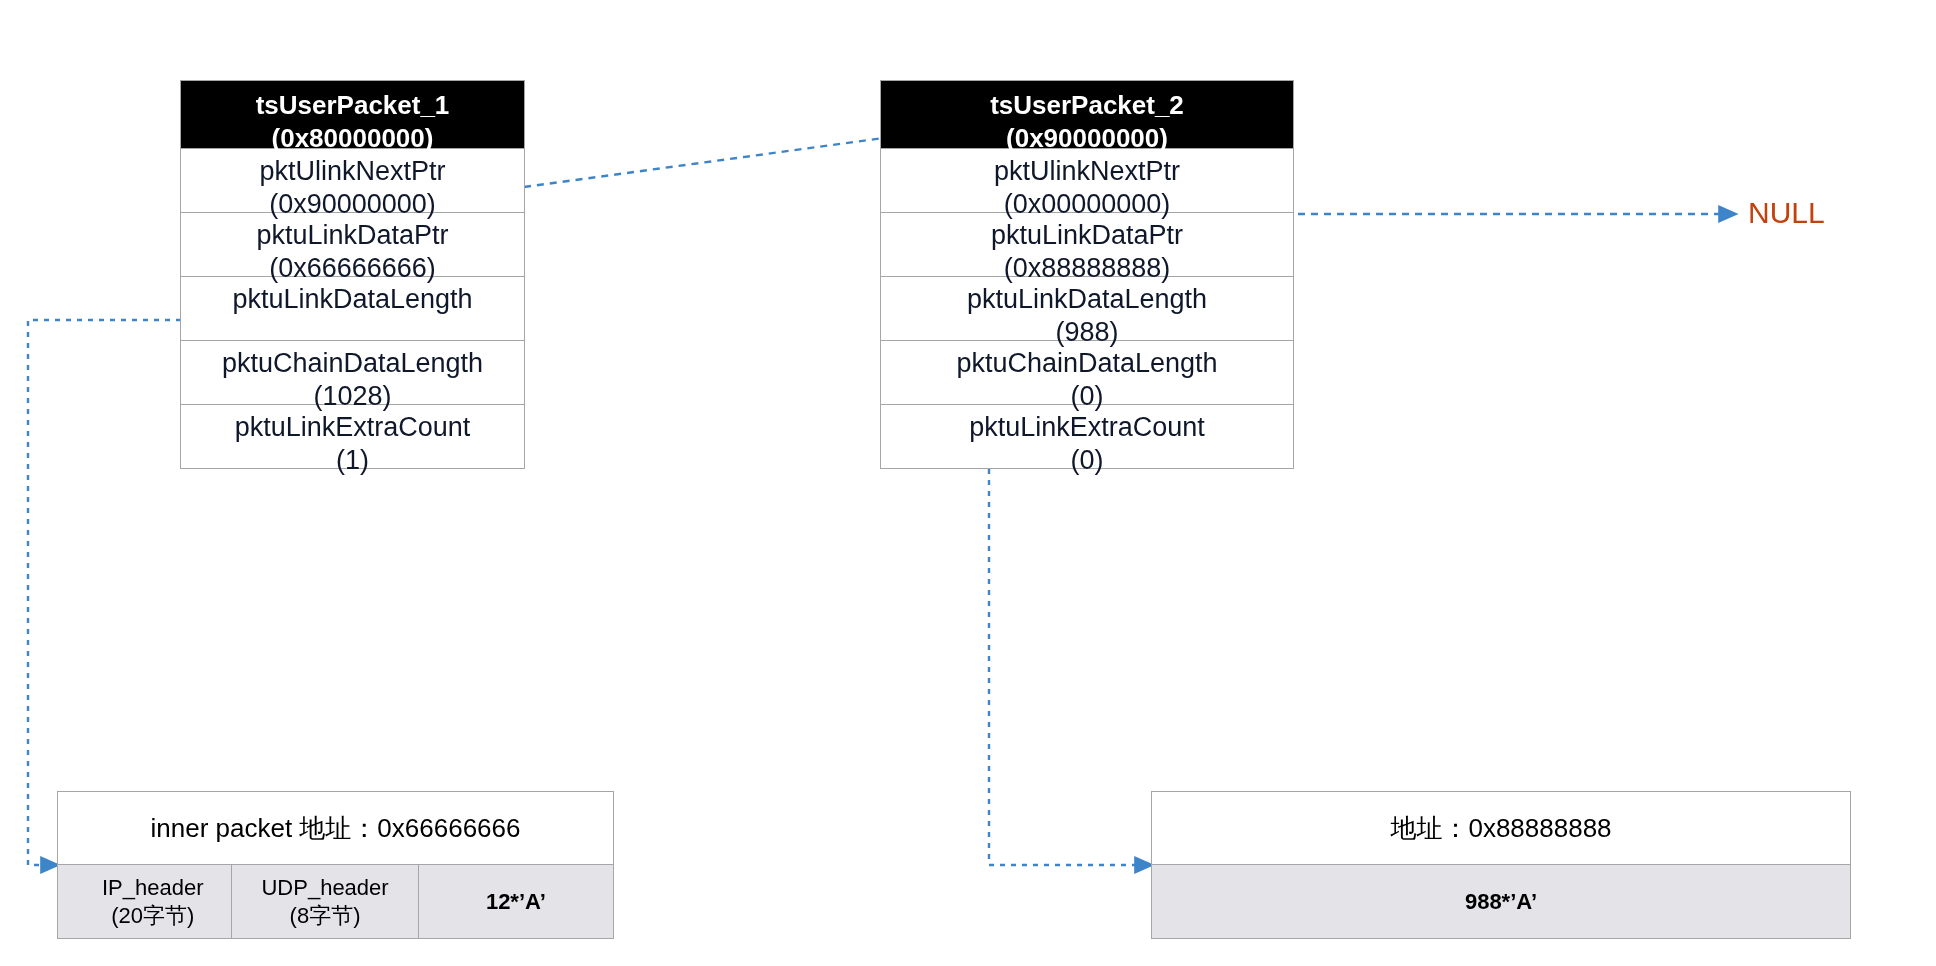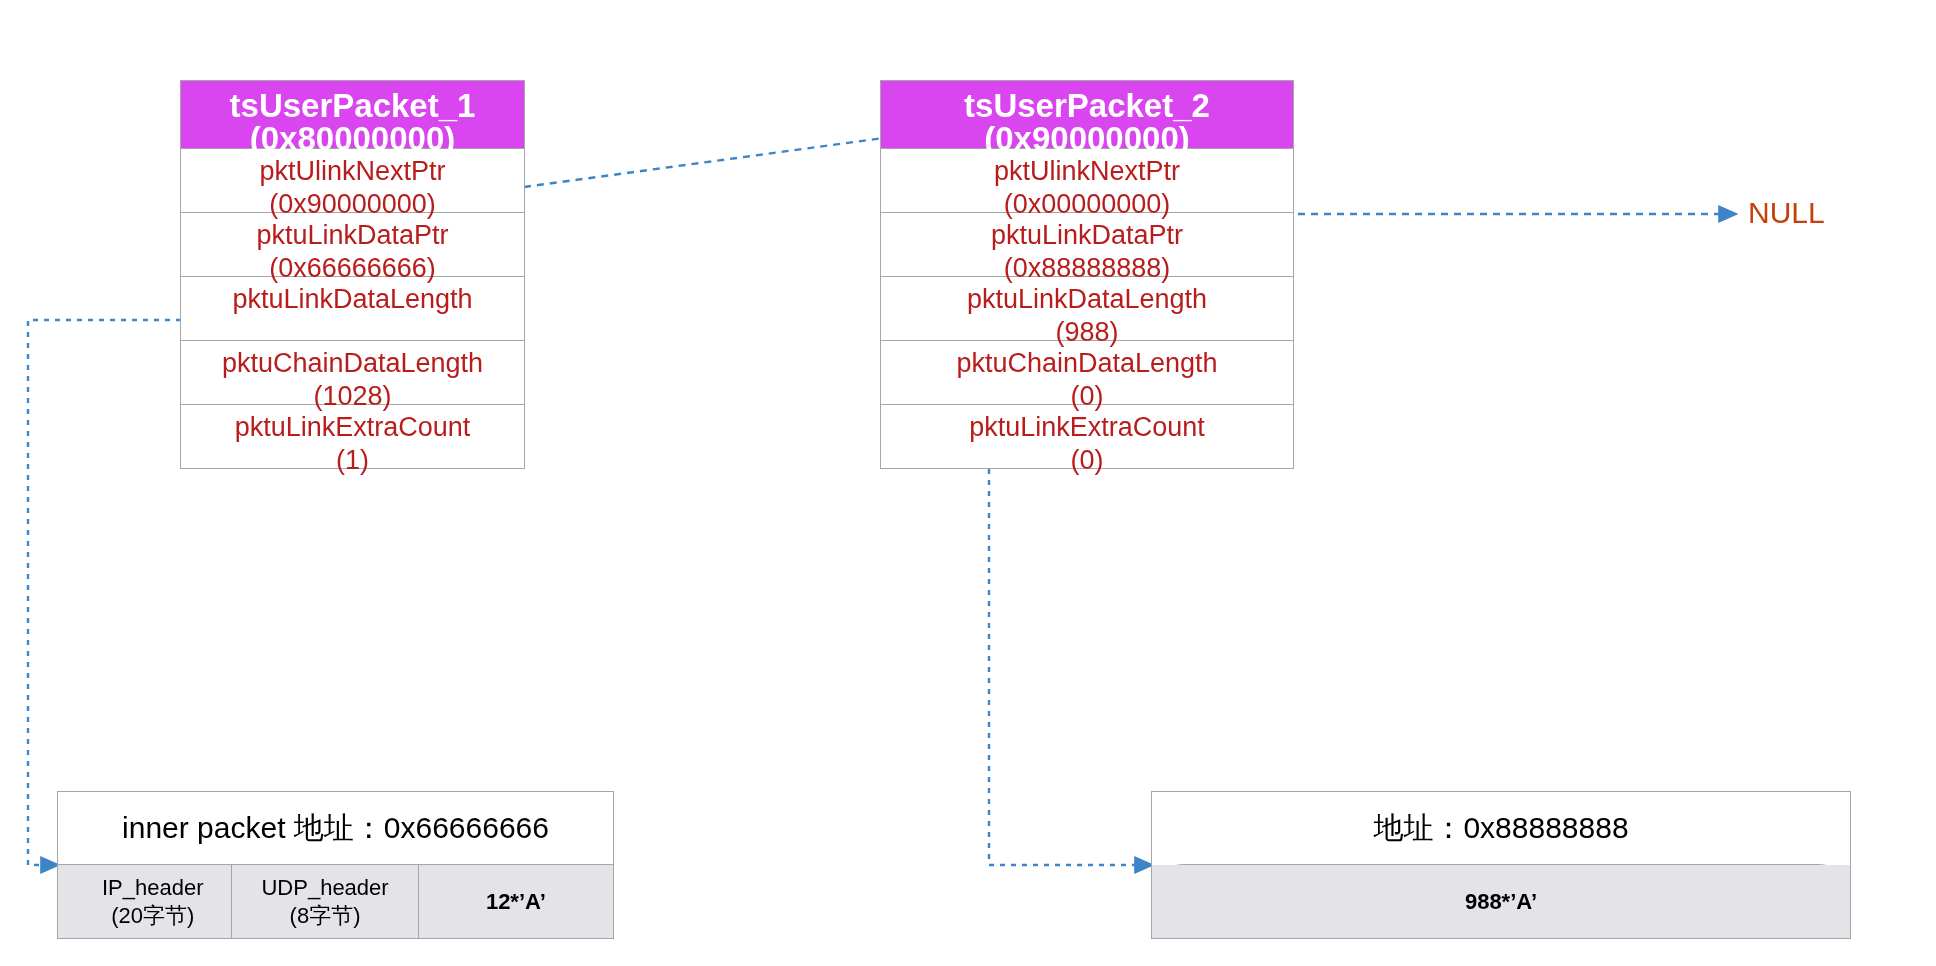--- a/index.html
+++ b/index.html
@@ -17,52 +17,52 @@
   }
 
   
   .struct {
     position: absolute;
     border: 1px solid #a6a6a6;
     box-sizing: border-box;
     background: #ffffff;
   }
   .struct-header {
-    background: #d946ef;
+    background: #000000;
     color: #ffffff;
     font-weight: bold;
-    font-size: 33px;
+    font-size: 26px;
     line-height: 33px;
     text-align: center;
     padding: 8px 4px 10px 4px;
     box-sizing: border-box;
   }
   .struct-row {
     border-top: 1px solid #a6a6a6;
     text-align: center;
     font-size: 27px;
     line-height: 33px;
     padding: 6px 4px 8px 4px;
     box-sizing: border-box;
-    color: #b91c1c;
+    color: #0f172a;
   }
   .struct-row .rv {
     display: block;
   }
 
   
   .membox {
     position: absolute;
     border: 1px solid #a6a6a6;
     box-sizing: border-box;
     background: #ffffff;
   }
   .membox-title {
     text-align: right;
-    font-size: 30px;
+    font-size: 26px;
     line-height: 28px;
     box-sizing: border-box;
     display: flex;
     align-items: center;
     justify-content: center;
     background: #ffffff;
   }
   .membox-cells {
     display: flex;
     border-top: 1px solid #a6a6a6;
@@ -197,19 +197,19 @@
     </div>
     <div class="membox-cell" style="width:195px;">
       <span>12*’A’</span>
       <span></span>
     </div>
   </div>
 </div>
 
 <div class="membox" style="left:1151px; top:791px; width:700px; height:148px;">
   <div class="membox-title" style="height:72px;">地址：0x88888888</div>
-  <div class="membox-cells" style="height:74px;border-radius:32px;">
+  <div class="membox-cells" style="height:74px;">
     <div class="membox-cell" style="width:100%;">
       <span>988*’A’</span>
       <span></span>
     </div>
   </div>
 </div>
 
 </body></html>

